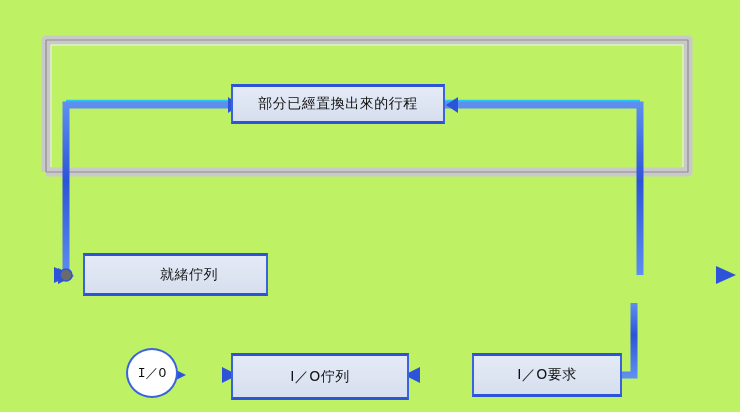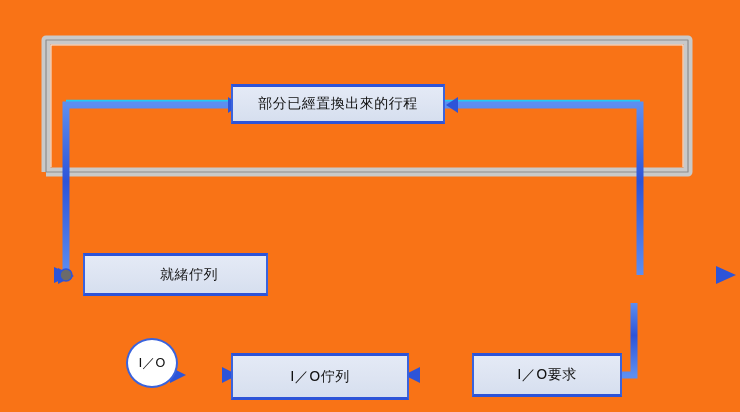--- a/index.html
+++ b/index.html
@@ -4,21 +4,21 @@
 <style>
   html, body {
     margin: 0;
     padding: 0;
     background: #000000;
   }
   #canvas {
     position: relative;
     width: 740px;
     height: 412px;
-    background: #f97316;
+    background: #bef264;
     overflow: hidden;
     font-family: "Liberation Sans", sans-serif;
   }
   #diagram-svg {
     position: absolute;
     left: 0;
     top: 0;
     width: 740px;
     height: 412px;
   }
@@ -82,24 +82,25 @@
   }
   #circle-cpu {
     left: 602px;
     top: 246px;
     width: 62px;
     height: 58px;
     font-size: 14px;
   }
   #circle-io {
     left: 126px;
-    top: 338px;
+    top: 348px;
     width: 52px;
     height: 50px;
     font-size: 13px;
+    font-family: Liberation Mono, monospace;
   }
 </style>
 </head>
 <body>
 
 <div id="canvas">
 
   <svg id="diagram-svg" viewBox="0 0 740 412" xmlns="http://www.w3.org/2000/svg">
     <defs>
       <marker id="arrow-blue" viewBox="0 0 10 10" refX="9" refY="5" markerWidth="6" markerHeight="6" orient="auto-start-reverse">

